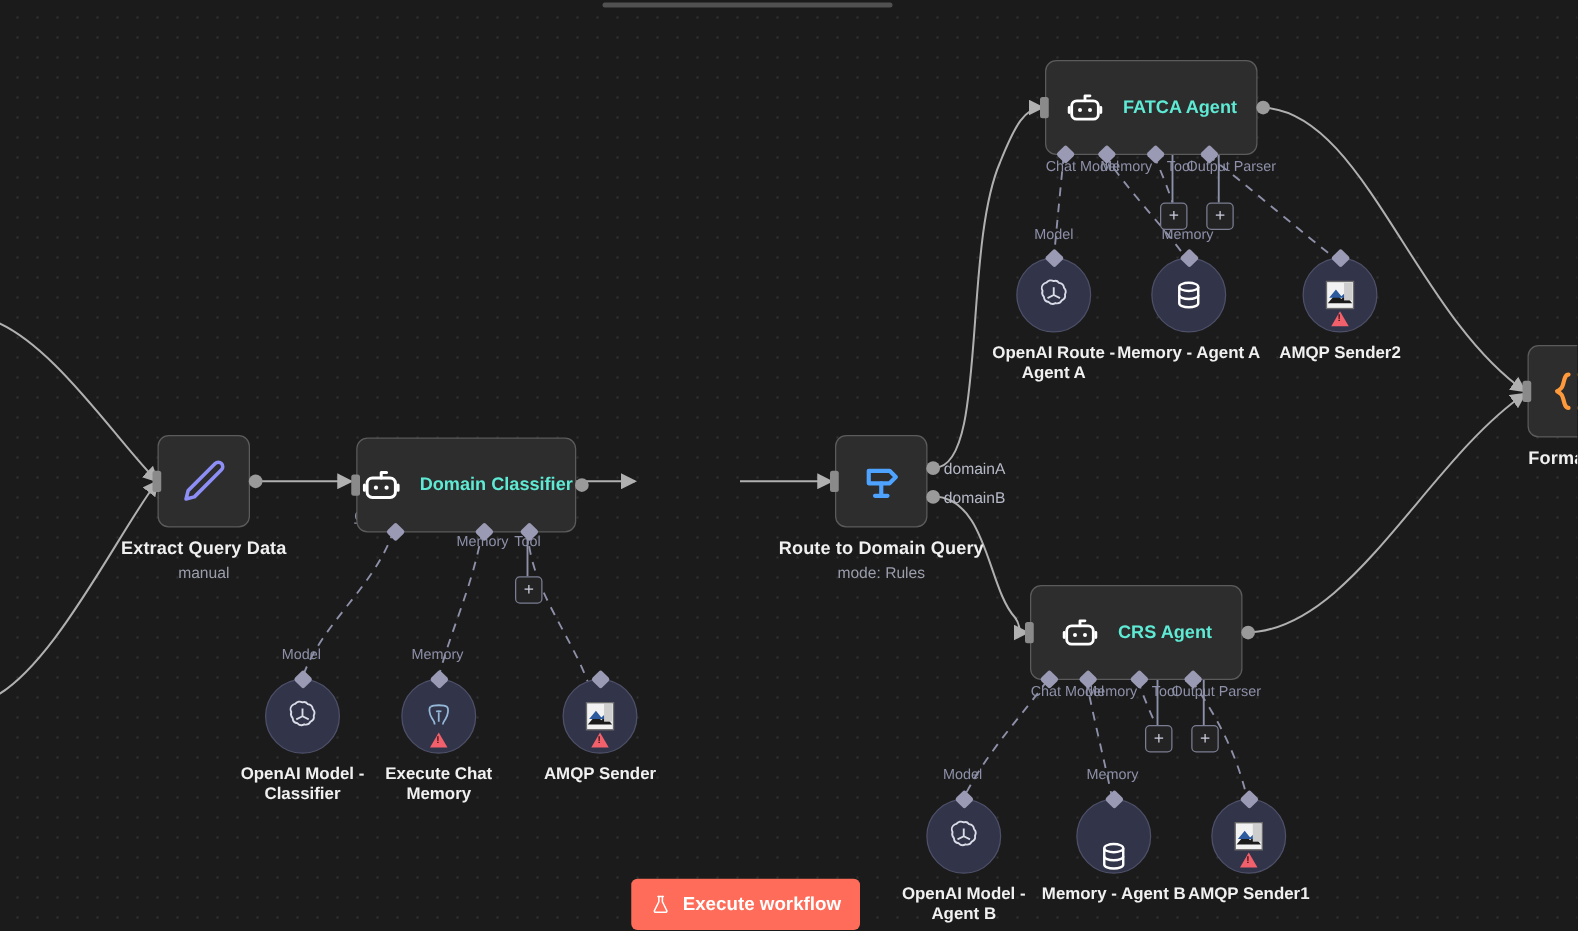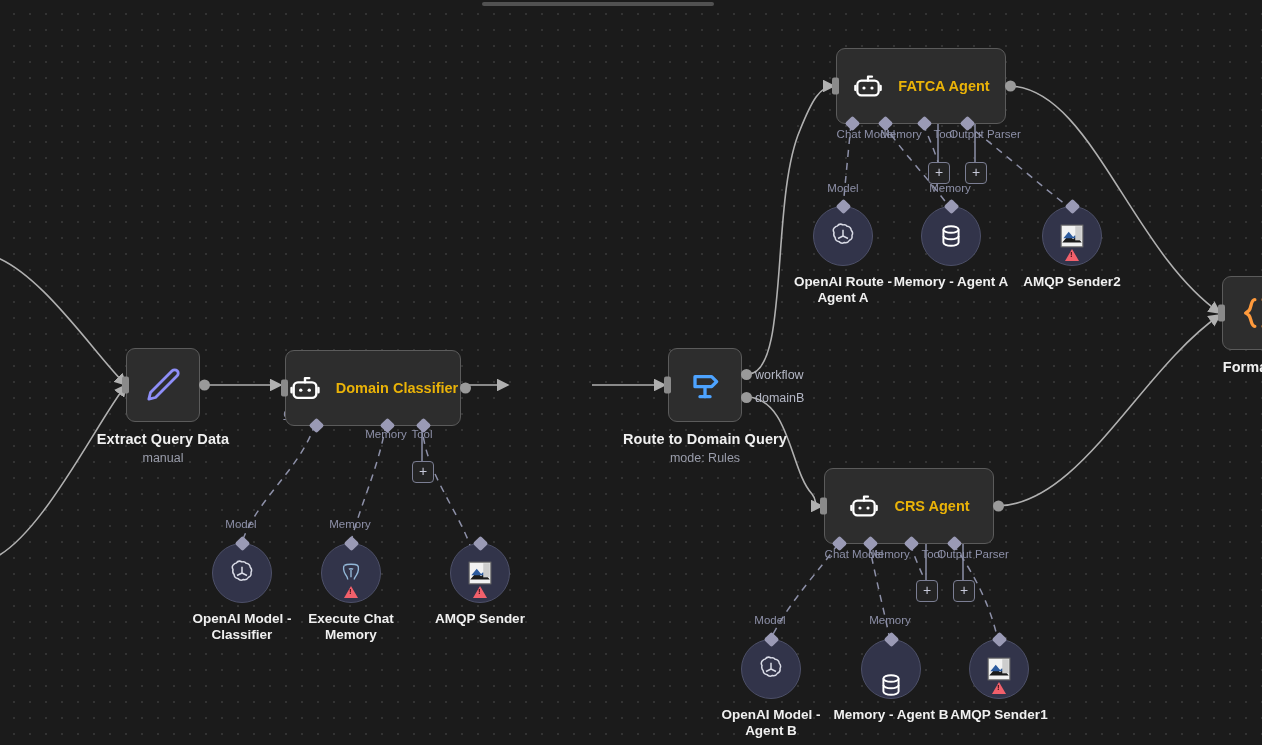--- a/index.html
+++ b/index.html
@@ -75,21 +75,21 @@
     top: calc(100% + 30px);
     left: 50%;
     transform: translateX(-50%);
     color: #9a9dab;
     font-size: 12.5px;
     white-space: nowrap;
   }
 
   
   .inline-label {
-    color: #eab308;
+    color: #5eead4;
     font-size: 14.5px;
     font-weight: bold;
     line-height: 17px;
     margin-left: 14px;
   }
 
   
   .port-in {
     position: absolute;
     left: -5px;
@@ -337,21 +337,21 @@
   </div>
   <div class="conn-label" style="left:386px; top:428px;">Memory</div>
   <div class="conn-label" style="left:422px; top:428px;">Tool</div>
   <div class="plus-btn" style="left:412px; top:461px;">+</div>
 
 
   <div class="node sq" style="left:668px; top:348px;">
     <div class="port-in"></div>
     <div class="out-wrap" style="top:20px;">
       <div class="port-out stacked" style="right:0; top:0;"></div>
-      <div class="out-label">workflow</div>
+      <div class="out-label">domainA</div>
     </div>
     <div class="out-wrap" style="top:43px;">
       <div class="port-out stacked" style="right:0; top:0;"></div>
       <div class="out-label">domainB</div>
     </div>
     <span>
       <svg class="icon-svg" width="40" height="40" viewBox="0 0 24 24" fill="none" stroke="#4da3ff" stroke-width="2" stroke-linecap="round" stroke-linejoin="round">
         <path d="M6 7h10l3 3-3 3H6z"></path>
         <path d="M12 13v6"></path>
         <path d="M9 19h6"></path>
@@ -536,14 +536,23 @@
         <rect x="2" y="2" width="20" height="20" fill="#f2f2f2" stroke="#6b6b6b" stroke-width="1"></rect>
         <path d="M3 18l6-7 4 4 3-3 5 6z" fill="#1b1b1b"></path>
         <path d="M4 14l5-6 4 5 2-2 2 3z" fill="#2d5b9e"></path>
         <rect x="15" y="3" width="6" height="13" fill="#cdcdcd"></rect>
       </svg>
     </span>
     <div class="warn"></div>
     <div class="sub-title">AMQP Sender1</div>
   </div>
 
+  <div class="exec-btn">
+    <span>
+      <svg class="icon-svg" width="17" height="17" viewBox="0 0 24 24" fill="none" stroke="#ffffff" stroke-width="1.7" stroke-linecap="round" stroke-linejoin="round">
+        <path d="M9 3h6"></path>
+        <path d="M10 3v6L5 19a1.5 1.5 0 0 0 1.3 2h11.4A1.5 1.5 0 0 0 19 19l-5-10V3"></path>
+      </svg>
+    </span>
+    <span>Execute workflow</span>
+  </div>
 
 </div>
 
 </body></html>

